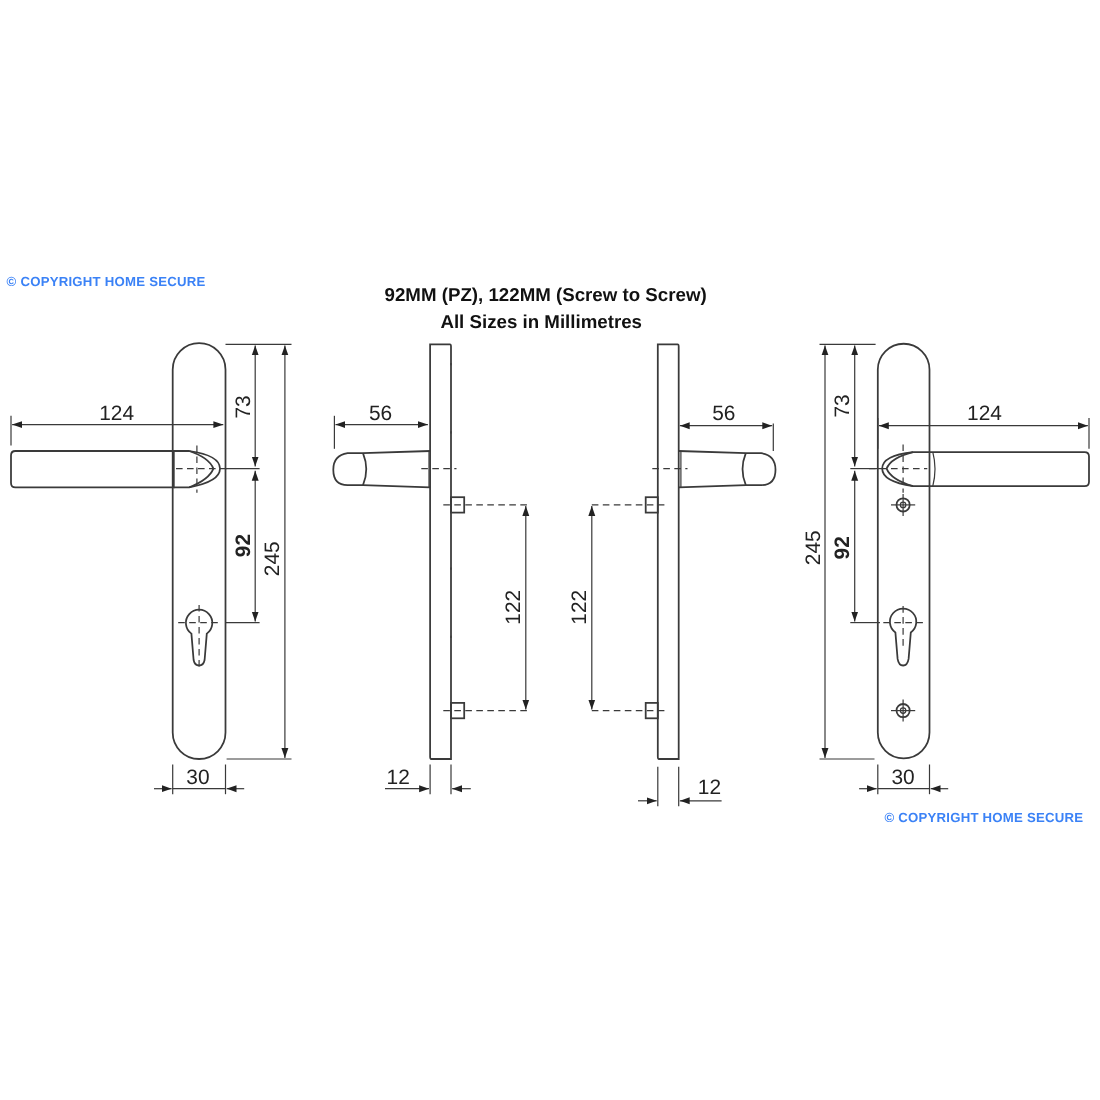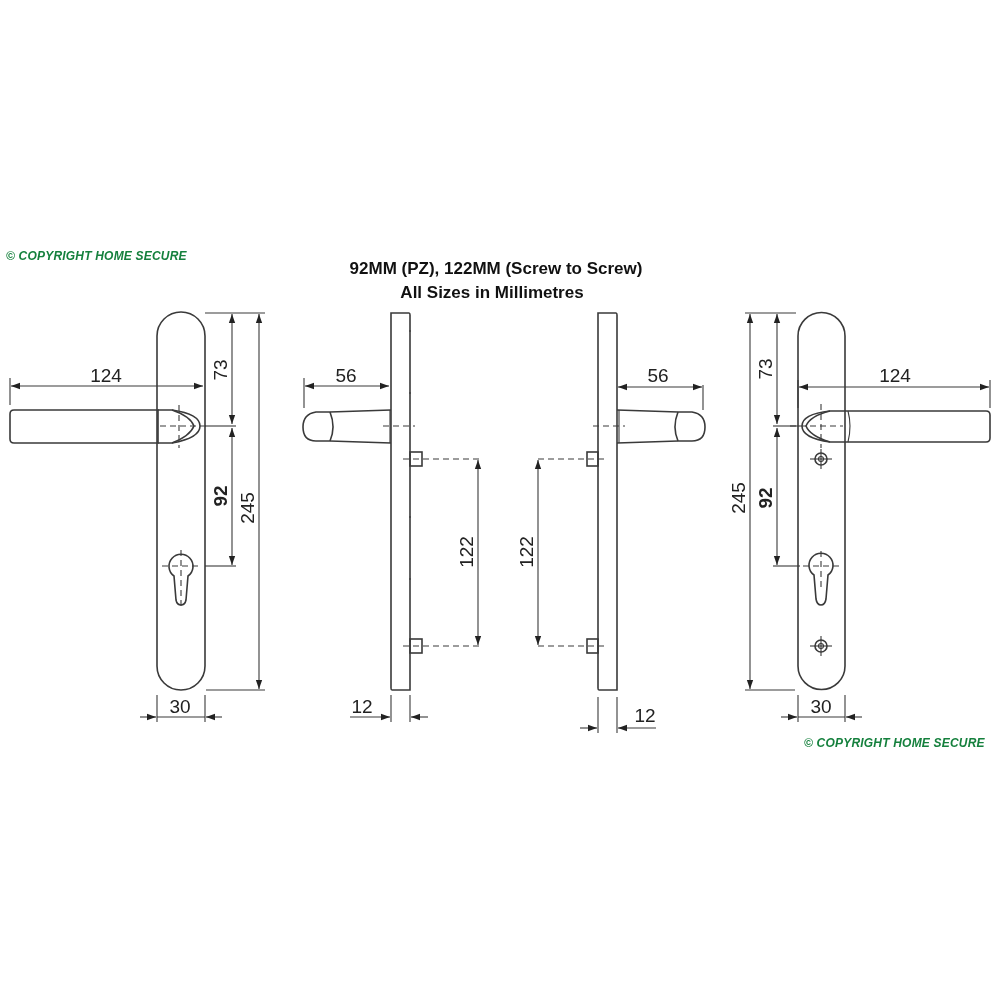--- a/index.html
+++ b/index.html
@@ -1,17 +1,17 @@
 <!DOCTYPE html>
 <html><head>
   <meta charset="utf-8">
   <style>
     html, body { margin: 0; padding: 0; background: #ffffff; }
     body { width: 1000px; height: 1000px; position: relative; overflow: hidden; font-family: "Liberation Sans", sans-serif; }
-    .copyright { position: absolute; font-size: 12px; font-weight: bold; color: #15803d; letter-spacing: 0.2px; white-space: nowrap; font-style: italic; }
+    .copyright { position: absolute; font-size: 12px; font-weight: bold; color: #3b82f6; letter-spacing: 0.2px; white-space: nowrap; }
     #copy-left { left: 6px; top: 249px; }
     #copy-right { left: 804px; top: 736px; }
     .title { position: absolute; left: 0; width: 1000px; text-align: center; font-weight: bold; font-size: 17px; color: #111; }
     #title-1 { top: 259px; left: -4px; }
     #title-2 { top: 283px; left: -8px; }
     svg { position: absolute; left: 0; top: 0; }
     .ln { stroke: #3a3a3a; stroke-width: 1.6; fill: none; }
     .thin { stroke: #3a3a3a; stroke-width: 1.1; fill: none; }
     .dash { stroke: #3a3a3a; stroke-width: 1.1; fill: none; stroke-dasharray: 6 4; }
     .arrow { fill: #222; }

